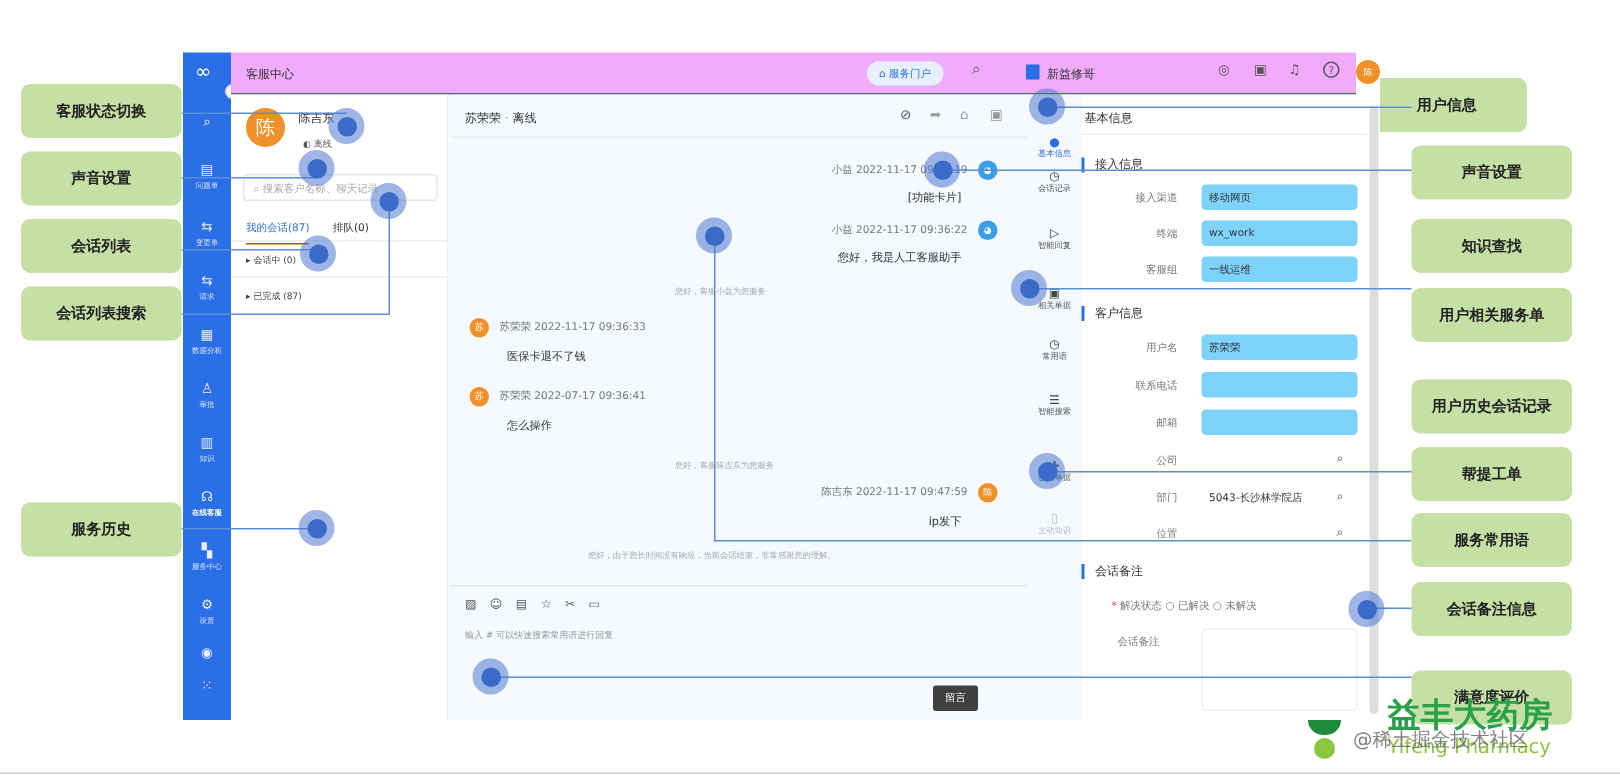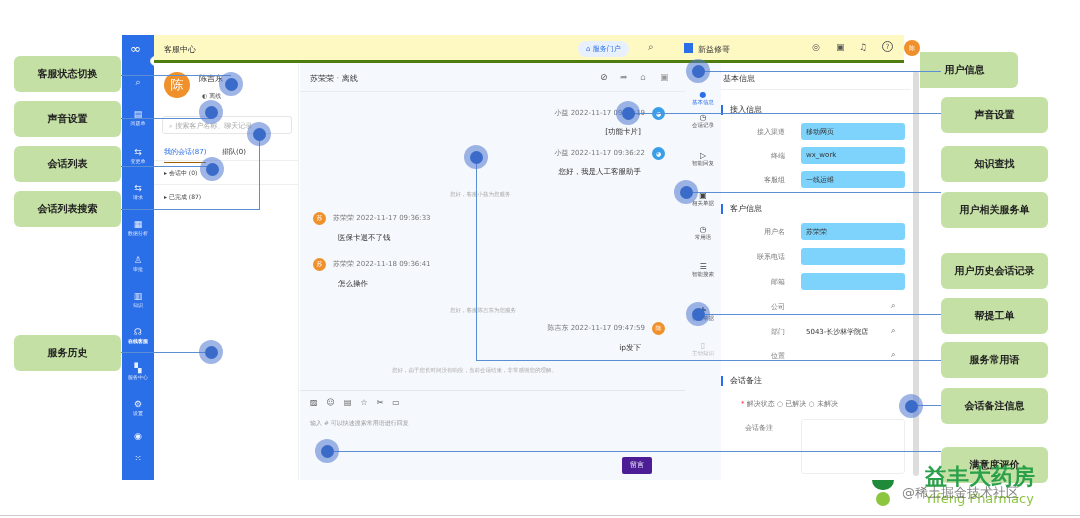--- a/index.html
+++ b/index.html
@@ -10,21 +10,21 @@
 .hline{height:1px}
 .vline{width:1px}
 .dot{position:absolute;width:24px;height:24px;border-radius:50%;background:rgba(80,120,210,.55);display:flex;align-items:center;justify-content:center}
 .dot::after{content:"";width:13px;height:13px;border-radius:50%;background:#3a6bc8}
 
 .app{position:absolute;left:122px;top:35px;width:798px;height:445px;background:#fff}
 .nav{position:absolute;left:0;top:0;width:32px;height:445px;background:#2a6ee8}
 .nav-item{position:absolute;left:0;width:32px;text-align:center;color:#dbe6ff;font-size:5px}
 .nav-item .ic{display:block;font-size:9px;color:#e8efff;margin-bottom:1px}
 .nav-item.active{color:#fff;font-weight:bold}
-.topbar{position:absolute;left:32px;top:0;right:16px;height:28px;border-bottom:3px solid #4d7c0f;background:#fef9c3}
+.topbar{position:absolute;left:32px;top:0;right:16px;height:28px;border-bottom:1px solid #4d7c0f;background:#f0abfc}
 .leftpanel{position:absolute;left:32px;top:28px;width:145px;height:417px;background:#fff;border-right:1px solid #eee}
 .chat{position:absolute;left:178px;top:28px;width:385px;height:417px;background:#f5f8fd}
 .sidetabs{position:absolute;left:563px;top:28px;width:36px;height:417px;background:#f5f8fd}
 .sidetab{position:absolute;left:0;width:36px;text-align:center;font-size:5.5px;color:#555}
 .sidetab .ic{display:block;font-size:8px;color:#444}
 .info{position:absolute;left:599px;top:28px;width:199px;height:417px;background:#fff}
 .field-row{position:absolute;left:0;width:190px;height:18px}
 .field-label{position:absolute;right:126px;top:4px;font-size:7px;color:#777;text-align:right;white-space:nowrap}
 .field-input{position:absolute;left:80px;top:0;width:104px;height:17px;background:#7dd3fc;border-radius:3px;font-size:7px;padding:4px 5px;color:#333}
 .section{position:absolute;left:0;font-size:8px;color:#333;padding-left:7px;border-left:2px solid #2a6ee8;height:10px;line-height:10px}
@@ -121,37 +121,37 @@
     <div class="av bot" style="right:20px;top:84px">◕</div>
     <div class="msg-text" style="right:44px;top:104px">您好，我是人工客服助手</div>
 
     <div class="sys" style="left:150px;top:128px">您好，客服小益为您服务</div>
 
     <div class="av" style="left:13px;top:149px">苏</div>
     <div class="msg-meta" style="left:33px;top:150px">苏荣荣 2022-11-17 09:36:33</div>
     <div class="msg-text" style="left:38px;top:170px">医保卡退不了钱</div>
 
     <div class="av" style="left:13px;top:195px">苏</div>
-    <div class="msg-meta" style="left:33px;top:196px">苏荣荣 2022-11-18 09:36:41</div>
+    <div class="msg-meta" style="left:33px;top:196px">苏荣荣 2022-07-17 09:36:41</div>
     <div class="msg-text" style="left:38px;top:216px">怎么操作</div>
 
     <div class="sys" style="left:150px;top:244px">您好，客服陈吉东为您服务</div>
 
     <div class="msg-meta" style="right:40px;top:260px">陈吉东 2022-11-17 09:47:59</div>
     <div class="av" style="right:20px;top:259px">陈</div>
     <div class="msg-text" style="right:44px;top:280px">ip发下</div>
 
     <div class="sys" style="left:92px;top:304px">您好，由于您长时间没有响应，当前会话结束，非常感谢您的理解。</div>
 
     <div class="abs" style="left:0;top:327px;width:385px;height:1px;background:#e4e8ee"></div>
     <div class="abs" style="left:10px;top:335px">
       <span class="tool-ic">▨</span><span class="tool-ic">☺</span><span class="tool-ic">▤</span><span class="tool-ic">☆</span><span class="tool-ic">✂</span><span class="tool-ic">▭</span>
     </div>
     <div class="abs" style="left:10px;top:356px;font-size:6px;color:#999;width:360px">输入 # 可以快速搜索常用语进行回复</div>
-    <div class="abs" style="left:322px;top:394px;width:30px;height:17px;background:#4c1d95;color:#fff;border-radius:2px;font-size:7px;text-align:center;line-height:17px">留言</div>
+    <div class="abs" style="left:322px;top:394px;width:30px;height:17px;background:#404040;color:#fff;border-radius:2px;font-size:7px;text-align:center;line-height:17px">留言</div>
   </div>
 
   <div class="sidetabs">
     <div class="sidetab" style="top:27px;color:#2a6ee8"><span class="ic" style="color:#2a6ee8">●</span><span>基本信息</span></div>
     <div class="sidetab" style="top:50px"><span class="ic">◷</span><span>会话记录</span></div>
     <div class="sidetab" style="top:88px"><span class="ic">▷</span><span>智能回复</span></div>
     <div class="sidetab" style="top:128px"><span class="ic">▣</span><span>相关单据</span></div>
     <div class="sidetab" style="top:162px"><span class="ic">◷</span><span>常用语</span></div>
     <div class="sidetab" style="top:199px"><span class="ic">☰</span><span>智能搜索</span></div>
     <div class="sidetab" style="top:243px"><span class="ic">✚</span><span>创建单据</span></div>

